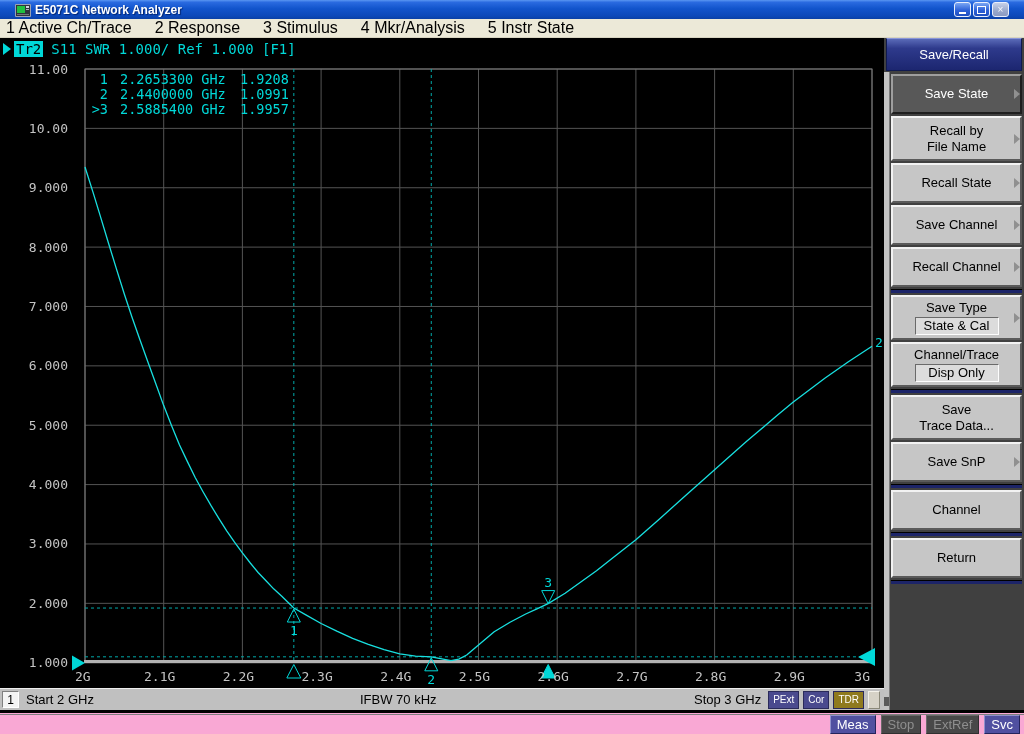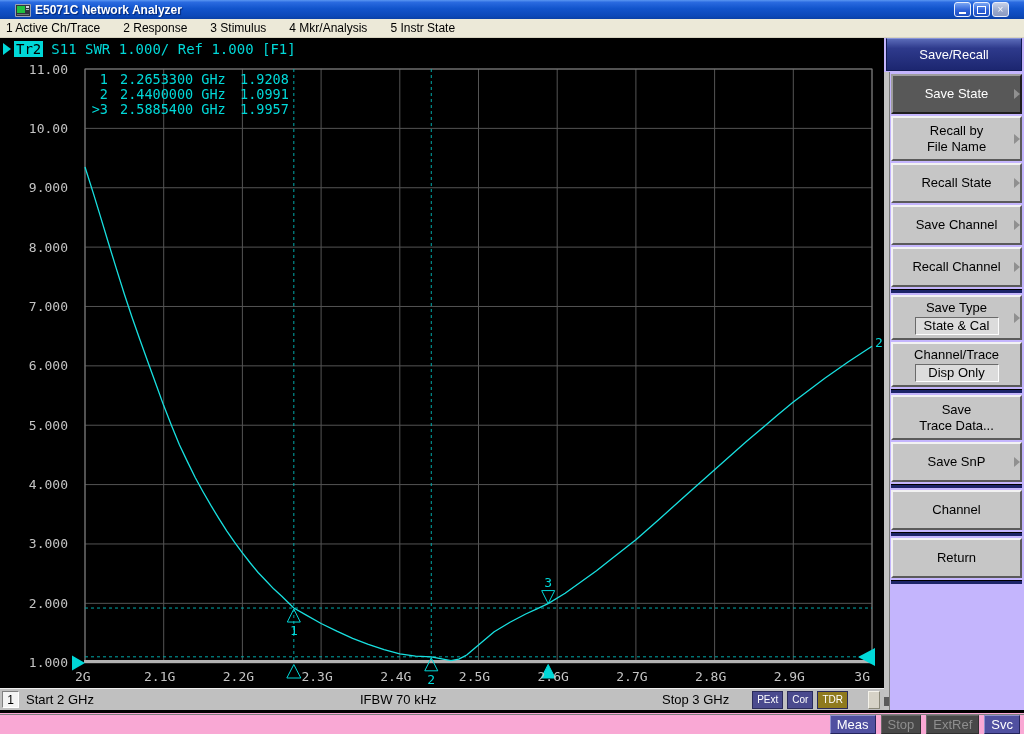--- a/index.html
+++ b/index.html
@@ -16,31 +16,31 @@
   .wbtn{width:17px;height:15px;border:1px solid #e8eefc;border-radius:3px;color:#fff;
     background:linear-gradient(180deg,#7aa6f4 0%,#2e62d8 55%,#1e4ec0 100%);
     font-size:9px;line-height:13px;text-align:center;box-sizing:border-box;cursor:default;}
   .wbtn .glyph-min{display:block;width:7px;height:3px;border-bottom:2px solid #fff;margin:6px auto 0;}
   .wbtn .glyph-res{display:block;width:7px;height:6px;border:1px solid #fff;margin:3px auto 0;}
   .wbtn.close{background:linear-gradient(180deg,#c6d0e8 0%,#98a8cc 60%,#8a9ac2 100%);color:#f4f6fc;}
   .wbtn.close .glyph-x{font-size:10px;line-height:13px;display:block;}
   
   .menubar{position:absolute;left:0;top:19px;width:1024px;height:19px;background:#ece9d8;
     display:flex;align-items:center;padding-left:6px;box-sizing:border-box;border-bottom:1px solid #d8d4c0;}
-  .menu-item{font-size:12px;color:#000;margin-right:23px;white-space:nowrap;}
+  .menu-item{font-size:16px;color:#000;margin-right:23px;white-space:nowrap;}
   
   .screen{position:absolute;left:0;top:38px;width:884px;height:650px;background:#000;}
   .trace-status{position:absolute;left:3px;top:3px;height:16px;display:flex;align-items:center;
     font-family:"DejaVu Sans Mono",monospace;font-size:14px;color:#00d8d8;white-space:pre;}
   .tr-arrow{width:0;height:0;border-left:8px solid #00d8d8;border-top:6px solid transparent;
     border-bottom:6px solid transparent;margin-right:3px;}
   .tr-chip{background:#00d8d8;color:#000;padding:0 2px;margin-right:8px;}
   svg text{font-family:"DejaVu Sans Mono",monospace;}
   
-  .sidebar{position:absolute;left:884px;top:38px;width:140px;height:672px;background:#c4b5fd;box-sizing:border-box;}
+  .sidebar{position:absolute;left:884px;top:38px;width:140px;height:672px;background:#404040;box-sizing:border-box;}
   .scrollstrip{position:absolute;left:0;top:34px;width:6px;height:638px;background:#c2c2c2;
     border-right:1px solid #7a7a7a;box-sizing:border-box;}
   .scrollstrip .nub{position:absolute;left:0;bottom:4px;width:5px;height:9px;background:#5a5a5a;}
   .sk-header{margin:0 2px 3px 2px;height:31px;display:flex;align-items:center;justify-content:center;
     color:#fff;font-size:13px;background:linear-gradient(180deg,#5a6ab8 0%,#2e3a8c 30%,#1c2670 100%);
     border:1px solid #101a50;border-top:1px solid #8a96d8;}
   .sk-list{margin-left:7px;margin-right:2px;}
   .sk-btn{position:relative;margin-bottom:2px;background:#c6c6c6;color:#000;font-size:13px;
     border:2px solid;border-color:#f2f2f2 #5a5a5a #5a5a5a #f2f2f2;box-sizing:border-box;
     display:flex;flex-direction:column;align-items:center;justify-content:center;
@@ -53,21 +53,21 @@
     border-left:6px solid #909090;border-top:5px solid transparent;border-bottom:5px solid transparent;}
   .sk-sep{height:3px;background:#1c2468;border-top:1px solid #000;margin:1px 2px 2px 7px;}
   
   .statusbar{position:absolute;left:0;top:688px;width:884px;height:22px;background:#c0c0c0;
     border-top:1px solid #ededed;box-sizing:border-box;display:flex;align-items:center;
     font-size:13px;color:#000;padding:0 2px;}
   .chanbox{width:17px;height:17px;background:#f4f4f4;border:1px solid;margin-top:-1px;
     border-color:#808080 #fff #fff #808080;text-align:center;line-height:16px;font-size:12px;
     box-sizing:border-box;margin-right:7px;}
   .ifbw{position:absolute;left:360px;}
-  .sb-right{margin-left:auto;display:flex;align-items:center;gap:20px;padding-right:2px;}
+  .sb-right{margin-left:auto;display:flex;align-items:center;gap:4px;padding-right:2px;}
   .badge{color:#fff;font-size:10px;line-height:16px;padding:0 4px;border:1px solid #2a2a5a;}
   .badge-empty{width:10px;height:16px;background:#d6d2c6;border:1px solid;
     border-color:#f4f2ea #8a8878 #8a8878 #f4f2ea;}
   
   .bottombar{position:absolute;left:0;top:712px;width:1024px;height:24px;background:#f9a8d4;
     border-top:1px solid #000;box-sizing:border-box;display:flex;align-items:center;
     justify-content:flex-end;gap:5px;padding:0 4px 0 0;}
   .bottombar::before{content:"";position:absolute;left:0;top:1px;width:100%;height:1px;background:#7e7e7e;}
   .bb-item{font-size:13px;line-height:17px;padding:0 6px;border:1px solid;}
   .bb-on{background:#5050a0;color:#fff;border-color:#9090cc #24245c #24245c #9090cc;}

